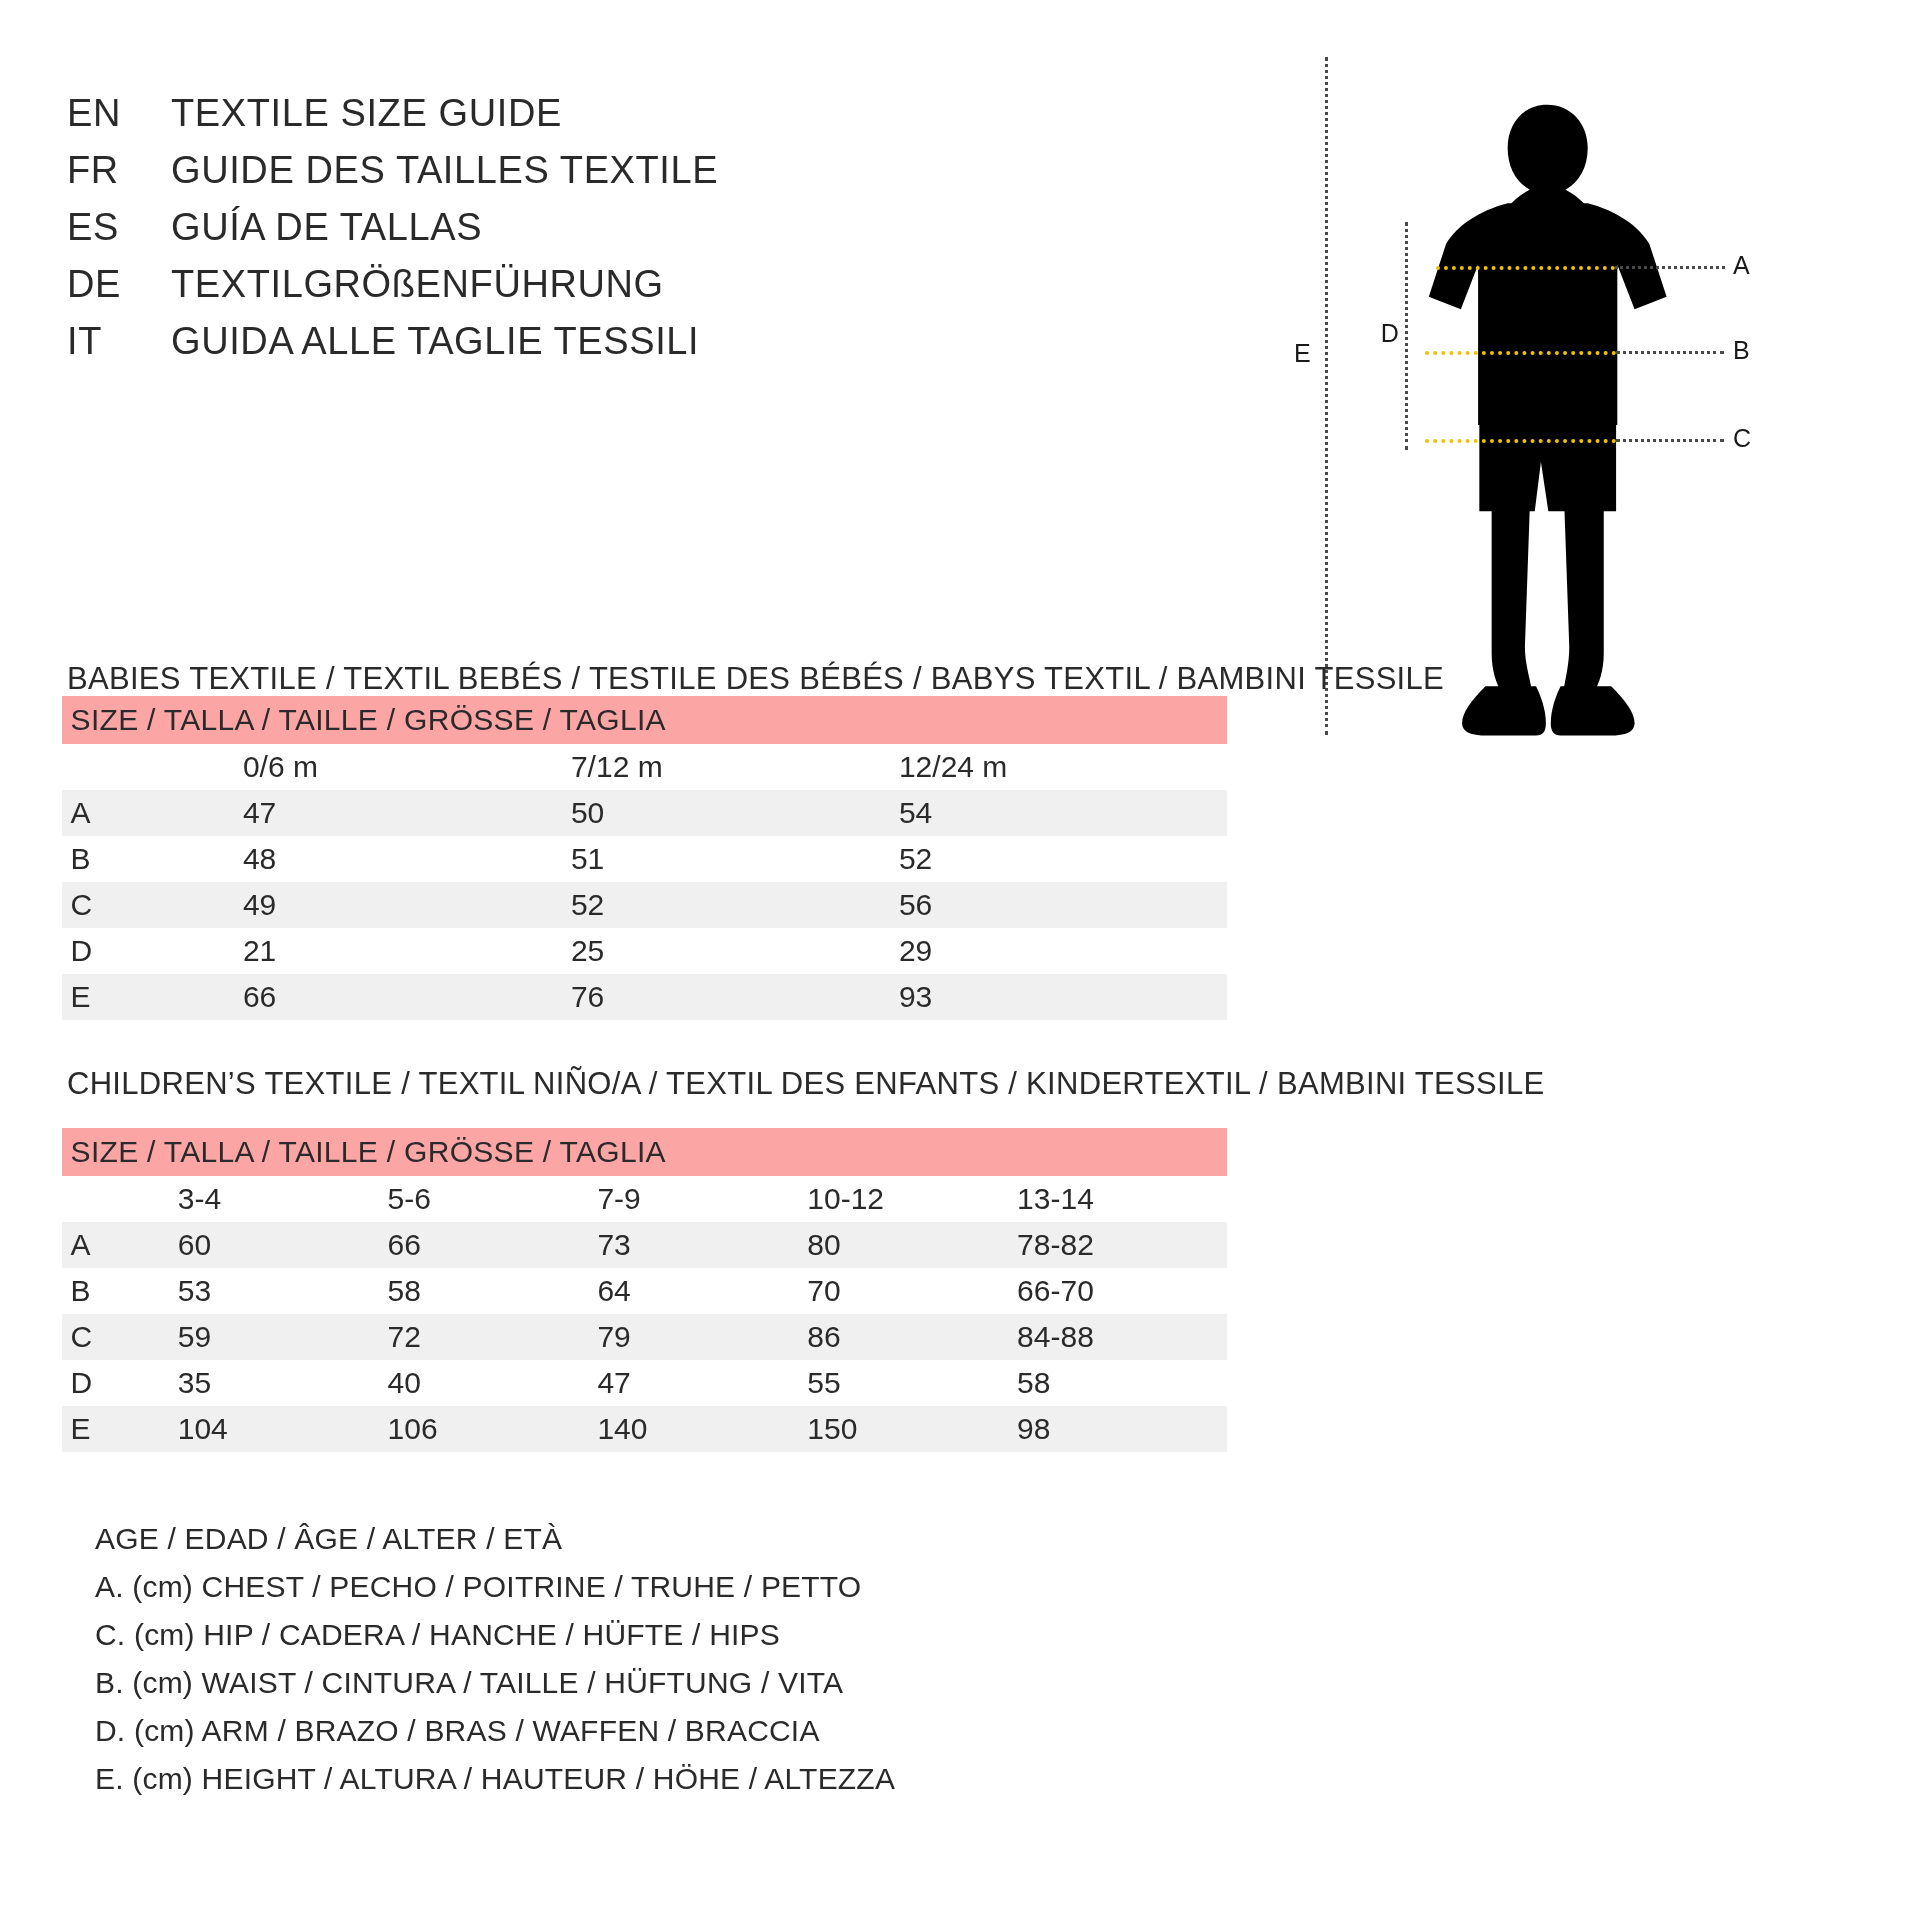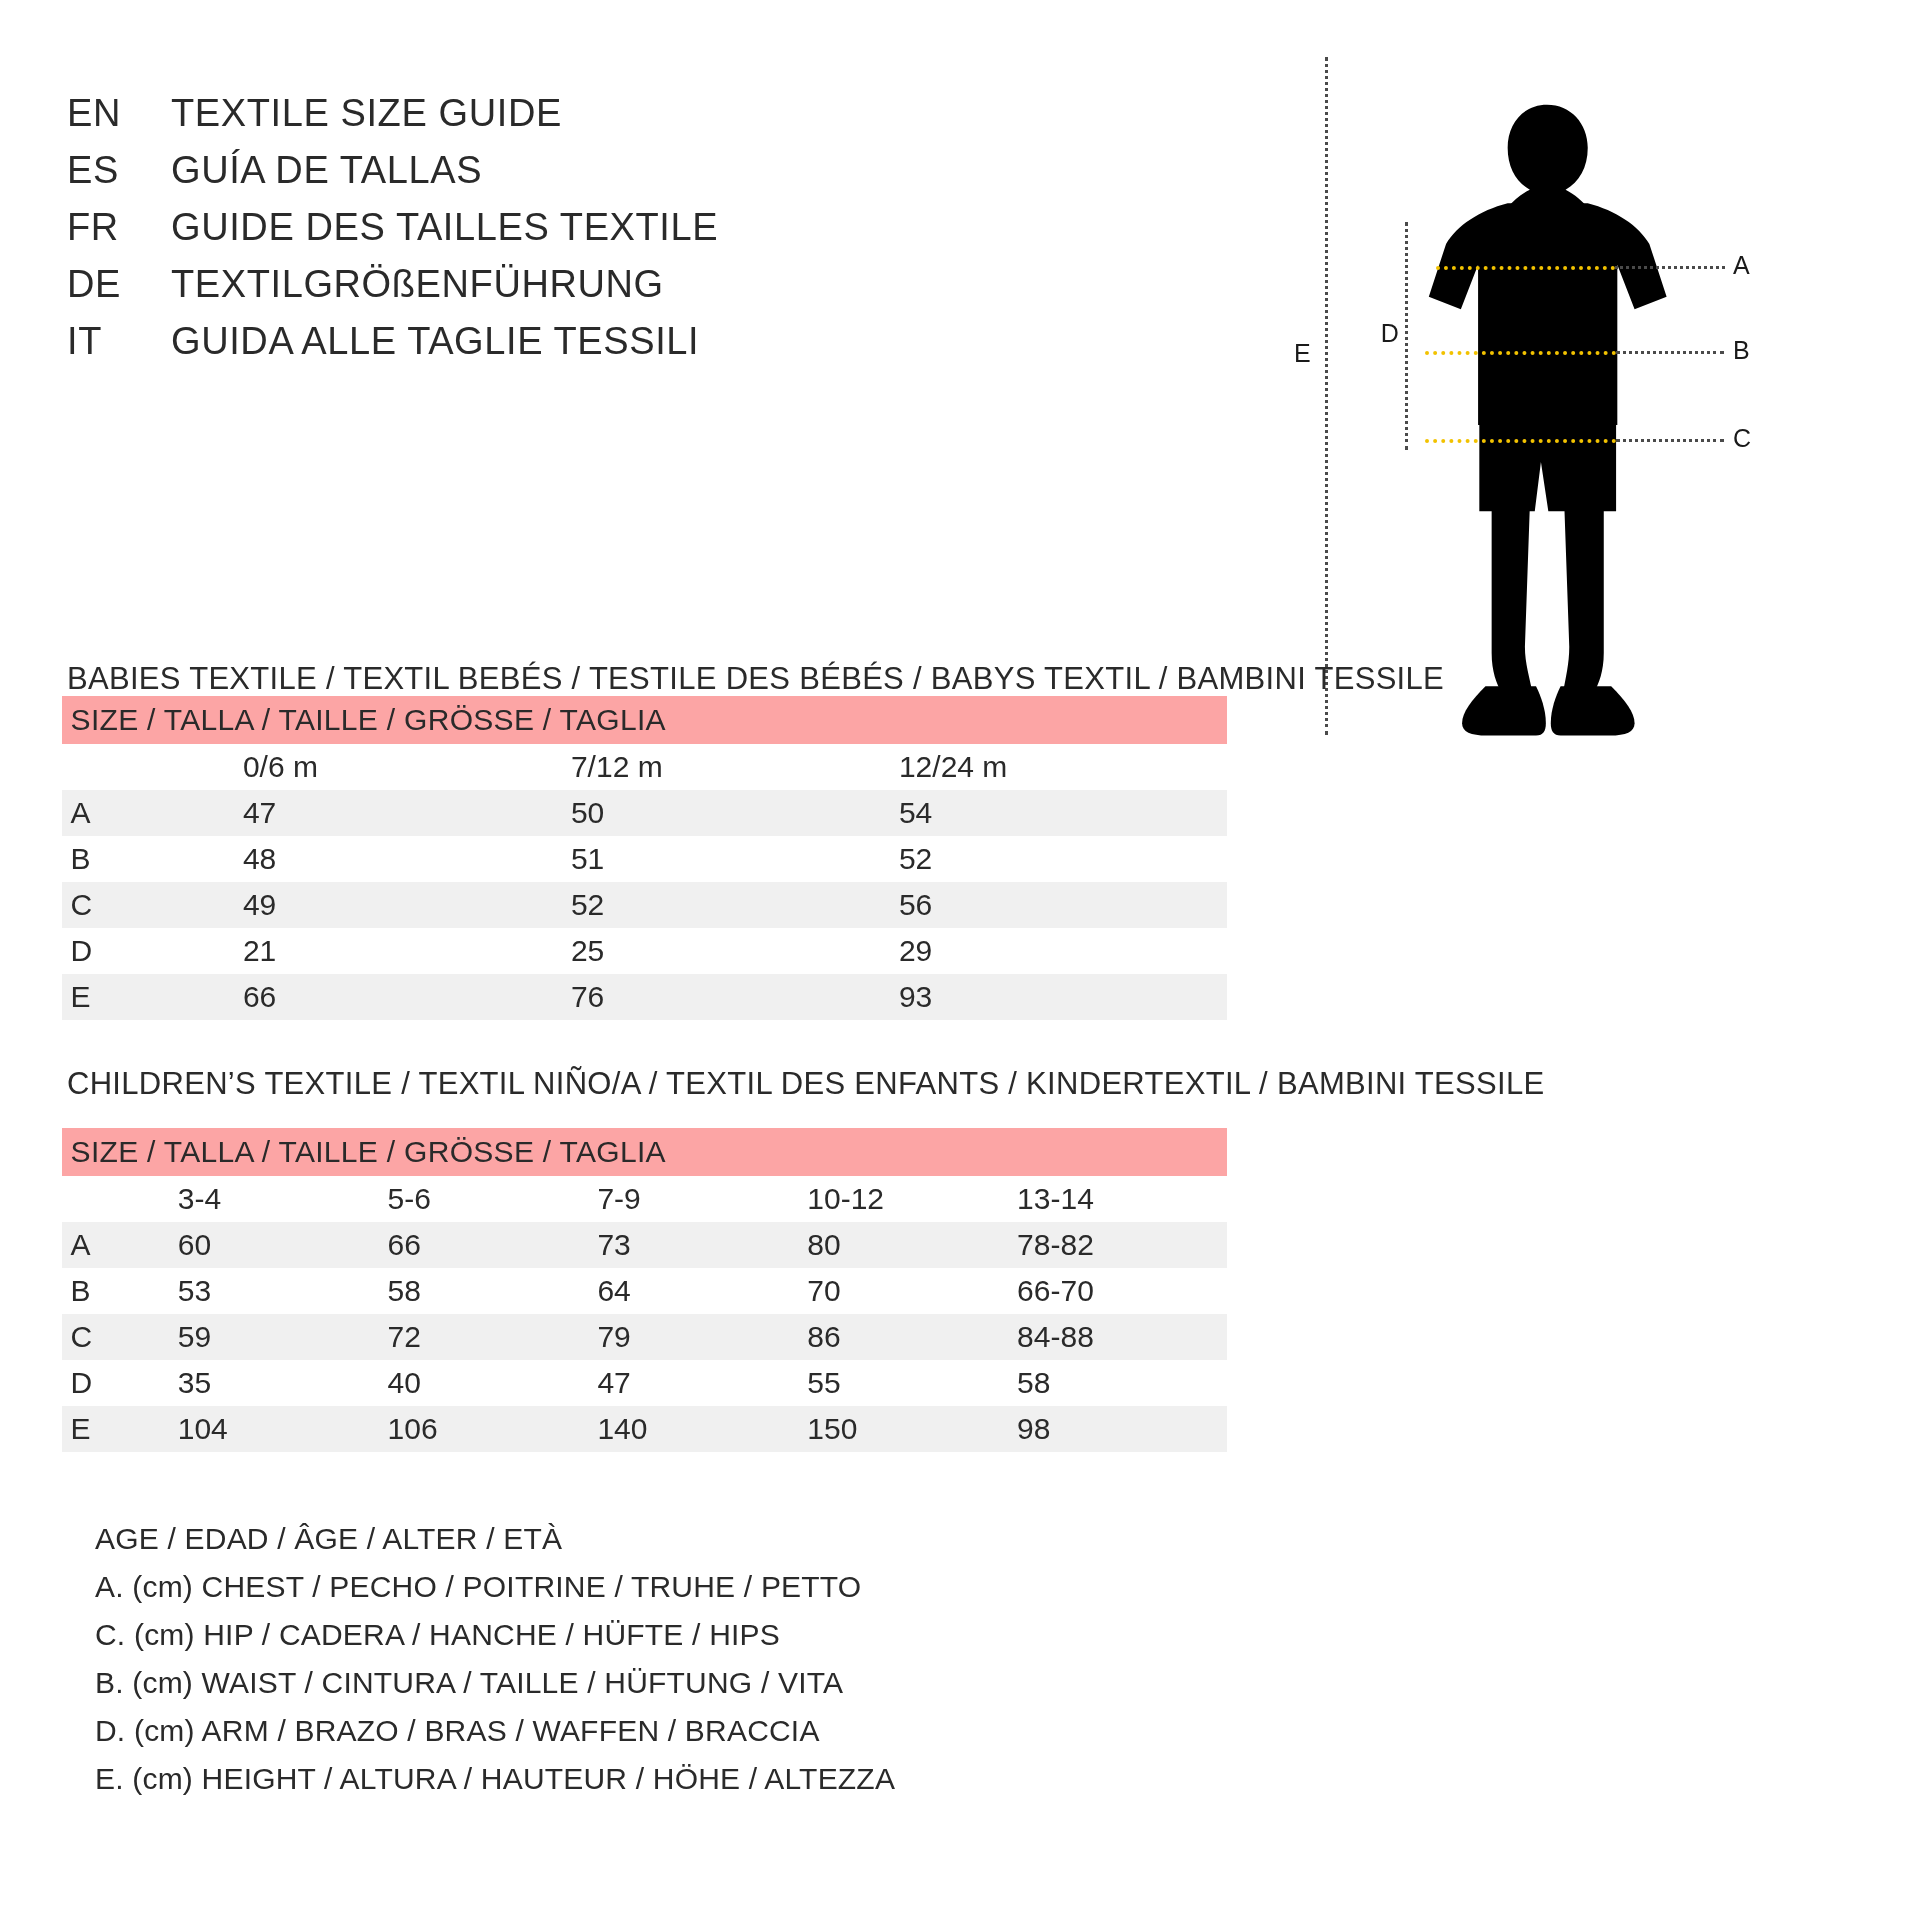--- a/index.html
+++ b/index.html
@@ -138,26 +138,26 @@
 </style>
 </head>
 <body>
 
 <div class="lang-block">
   <div class="lang-row">
     <div class="lang-code">EN</div>
     <div class="lang-text">TEXTILE SIZE GUIDE</div>
   </div>
   <div class="lang-row">
+    <div class="lang-code">FR</div>
+    <div class="lang-text">GUIDE DES TAILLES TEXTILE</div>
+  </div>
+  <div class="lang-row">
     <div class="lang-code">ES</div>
     <div class="lang-text">GUÍA DE TALLAS</div>
-  </div>
-  <div class="lang-row">
-    <div class="lang-code">FR</div>
-    <div class="lang-text">GUIDE DES TAILLES TEXTILE</div>
   </div>
   <div class="lang-row">
     <div class="lang-code">DE</div>
     <div class="lang-text">TEXTILGRÖßENFÜHRUNG</div>
   </div>
   <div class="lang-row">
     <div class="lang-code">IT</div>
     <div class="lang-text">GUIDA ALLE TAGLIE TESSILI</div>
   </div>
 </div>

